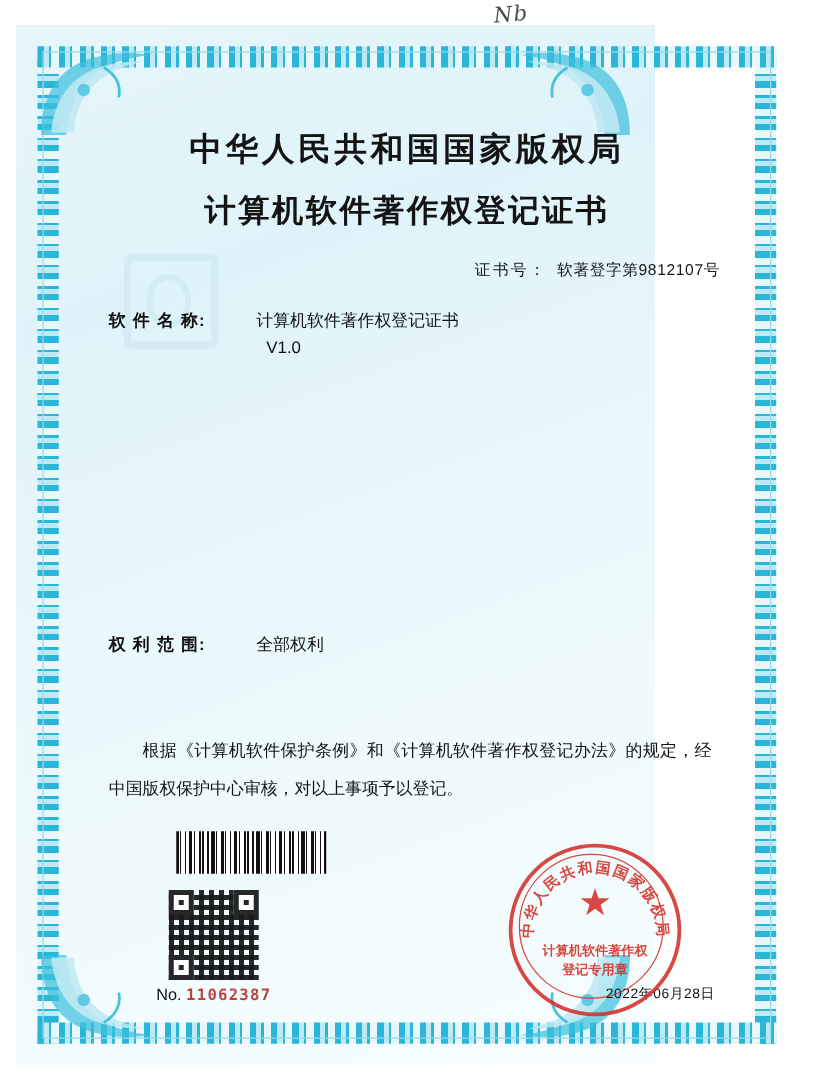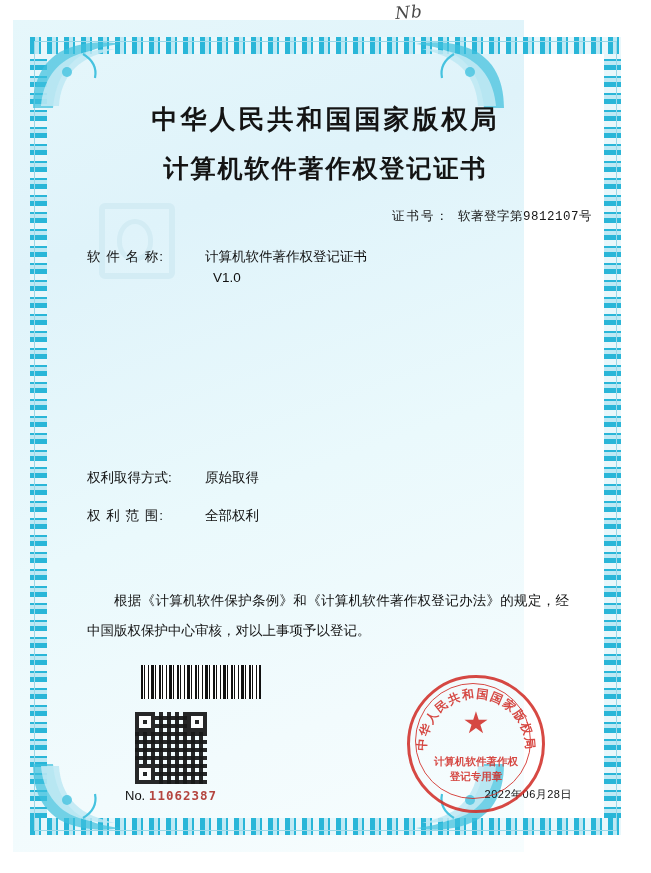--- a/index.html
+++ b/index.html
@@ -132,44 +132,43 @@
     font-family: "DejaVu Sans", sans-serif;
     font-size: 25px;
     font-weight: bold;
     letter-spacing: 2px;
     color: #141414;
   }
 
   .cert-no-row {
     position: absolute;
     top: 188px;
-    right: 46px;
+    right: 62px;
     font-size: 12.5px;
     color: #161616;
     letter-spacing: .5px;
     white-space: nowrap;
-    font-family: Liberation Mono, monospace;
   }
   .cert-no-row .lbl { letter-spacing: 2px; }
   .cert-no-row .val { margin-left: 8px; }
 
   
   .field {
     position: absolute;
     left: 74px;
     font-size: 13.5px;
     color: #111;
     white-space: nowrap;
   }
   .field .label {
     display: inline-block;
     width: 118px;
     letter-spacing: 0px;
   }
-  .field .label.spread-6 { letter-spacing: 1px; }
+  .field .label.spread-6 { letter-spacing: 1px; font-weight: bold; }
   .field .value {
     display: inline-block;
     font-size: 13.5px;
     color: #111;
   }
 
   .f-name    { top: 228px; }
   .f-name-v2 { top: 250px; left: 200px; font-size: 13.5px; }
   .f-owner   { top: 300px; }
   .f-devdate { top: 371px; }
@@ -361,23 +360,20 @@
         <span class="label spread-6">软 件 名 称:</span><span class="value">计算机软件著作权登记证书</span>
       </div>
 
       <div class="field f-name-v2">
         <span class="value">V1.0</span>
       </div>
 
 
 
 
-      <div class="field f-acquire">
-        <span class="label">权利取得方式:</span><span class="value">原始取得</span>
-      </div>
 
       <div class="field f-scope">
         <span class="label spread-6">权 利 范 围:</span><span class="value">全部权利</span>
       </div>
 
 
       <div class="paragraph">根据《计算机软件保护条例》和《计算机软件著作权登记办法》的规定，经中国版权保护中心审核，对以上事项予以登记。</div>
 
       <div class="barcode"></div>
 

